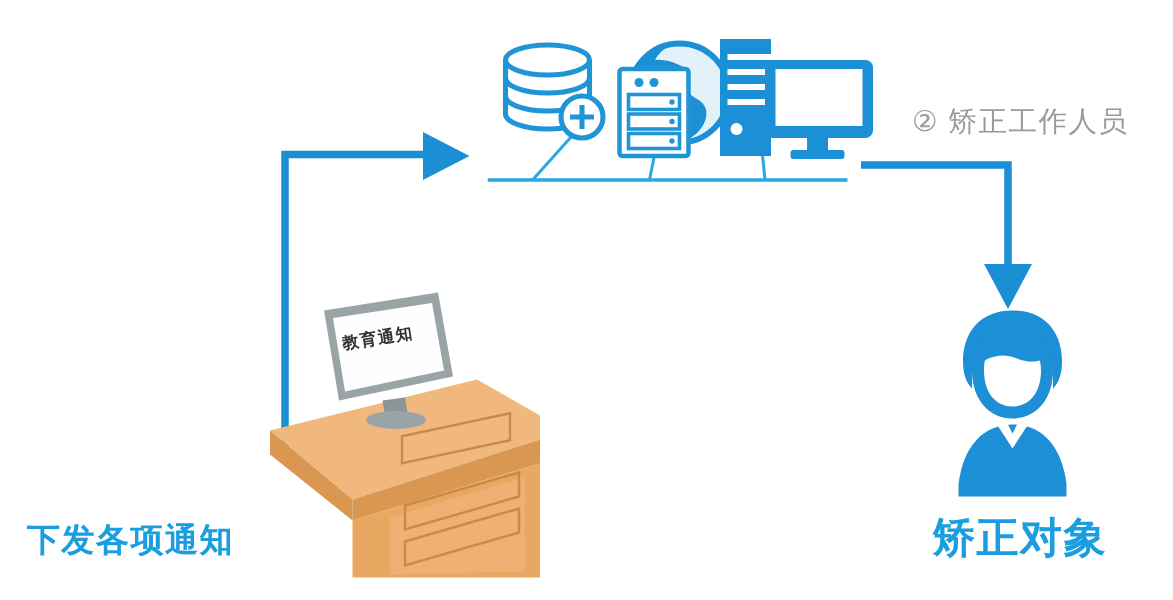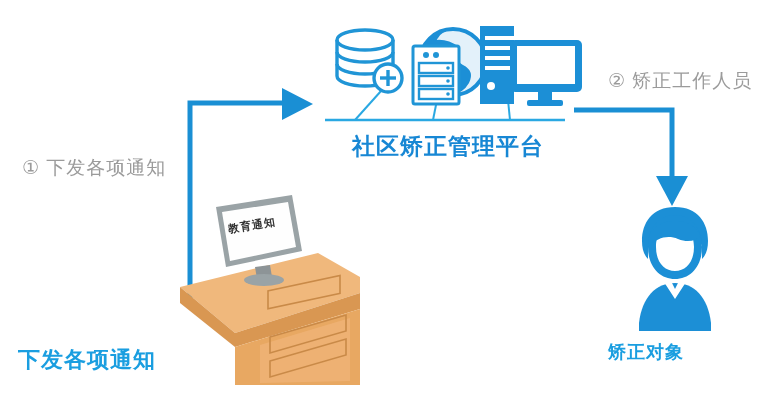--- a/index.html
+++ b/index.html
@@ -33,22 +33,22 @@
     color:#1787d4;
     letter-spacing:1px;
   }
   .actor-left{
     left:18px;top:345px;
     font-size:22px;font-weight:bold;
     color:#1a9ee0;
     letter-spacing:1px;
   }
   .actor-right{
-    left:608px;top:340px;
-    font-size:18px;font-weight:bold;
+    left:622px;top:340px;
+    font-size:28px;font-weight:bold;
     color:#1a9ee0;
     letter-spacing:1px;
   }
   .screen-text{
     font-size:11px;color:#333;font-weight:600;
     letter-spacing:1px;
   }
 </style>
 </head>
 <body>
@@ -117,21 +117,20 @@
       <rect x="160" y="38" width="30" height="4" fill="#ffffff"></rect>
       <rect x="160" y="48" width="30" height="4" fill="#ffffff"></rect>
       <circle cx="166" cy="68" r="4" fill="#ffffff"></circle>
       <rect x="185" y="22" width="72" height="52" rx="5"></rect>
       <rect x="192" y="28" width="58" height="38" fill="#ffffff"></rect>
       <rect x="213" y="74" width="14" height="8"></rect>
       <rect x="202" y="82" width="36" height="6" rx="2"></rect>
     </g>
   </svg>
 
-  <div class="abs lbl platform-title">社区矫正管理平台</div>
 
   
   <svg class="abs" style="left:60px;top:185px;" width="300" height="205">
 
     <g>
       <polygon points="120,102 258,68 300,92 300,108 175,148" fill="#f0b87c"></polygon>
       <polygon points="120,102 175,148 175,162 120,118" fill="#d99752"></polygon>
       <polygon points="175,148 300,108 300,124 175,162" fill="#d99752"></polygon>
       <polygon points="175,162 300,124 300,200 175,200" fill="#e8a862"></polygon>
       <polygon points="200,160 290,133 290,196 200,198" fill="#eeb173"></polygon>
@@ -221,21 +220,20 @@
                C66,36 58,38 48,34 C38,30 28,32 18,42 Z"></path>
 
       <path d="M45,78 C26,78 12,92 9,118 L9,126 L81,126 L81,118 C78,92 64,78 45,78 Z"></path>
 
       <path d="M36,78 L45,92 L54,78 L49,76 L45,84 L41,76 Z" fill="#ffffff"></path>
       <path d="M34,77 L45,94 L56,77 L52,75 L45,87 L38,75 Z" fill="#ffffff"></path>
     </g>
   </svg>
 
   
-  <div class="abs lbl step-text step1">① 下发各项通知</div>
 
   <div class="abs lbl step-text step2">② 矫正工作人员</div>
 
 
   
   <div class="abs lbl actor-left">下发各项通知</div>
 
   <div class="abs lbl actor-right">矫正对象</div>
 
 </div>

